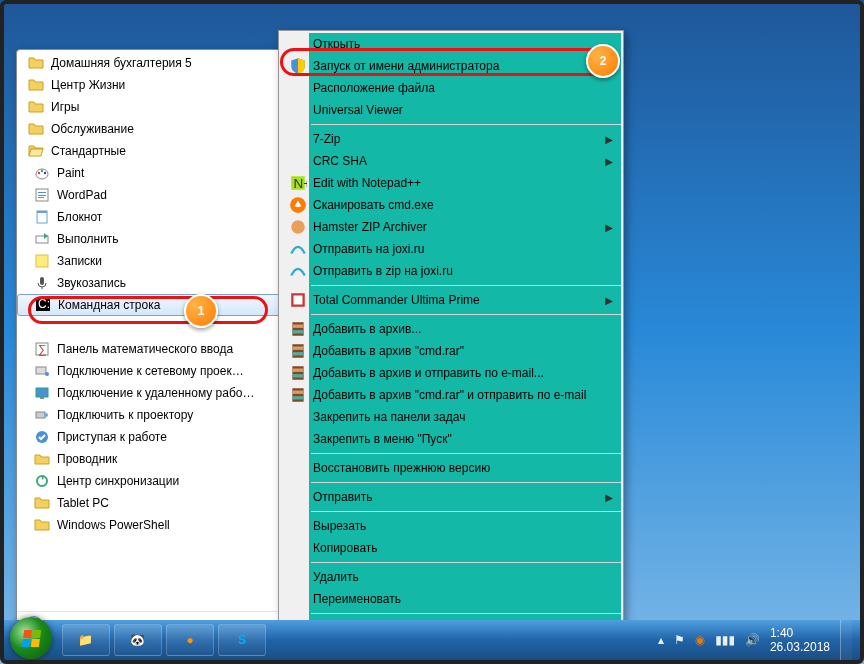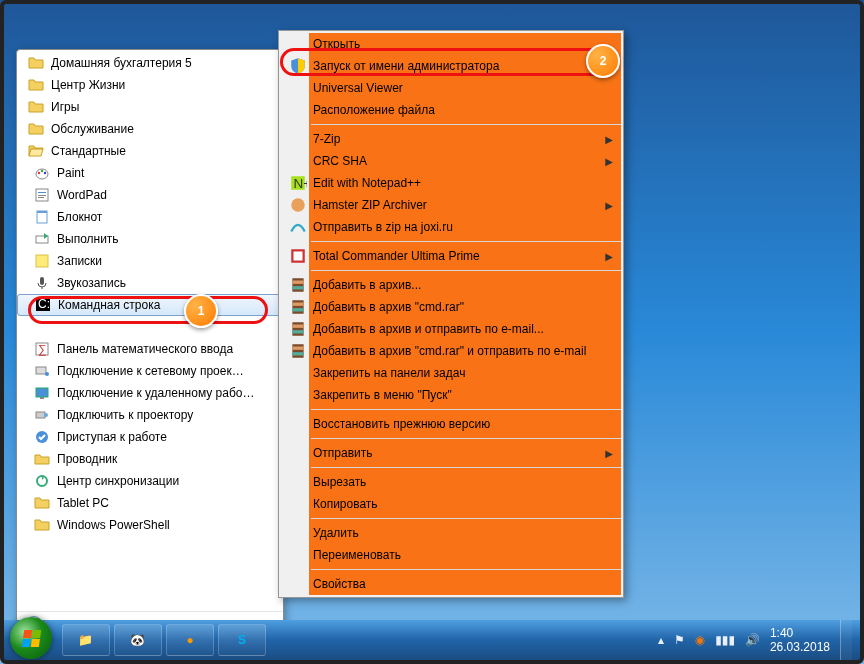--- a/index.html
+++ b/index.html
@@ -14,21 +14,21 @@
 .menu-item .icon{width:18px;height:18px;margin-right:6px;display:inline-flex;align-items:center;justify-content:center}
 .menu-item.highlighted{background:linear-gradient(#f0f6fd,#d5e8fb);border:1px solid #7da2ce;border-radius:3px}
 .folder-icon svg,.icon svg{width:16px;height:16px}
 .back-row{display:flex;align-items:center;height:26px;padding:0 8px;border-top:1px solid #e5e5e5}
 .back-arrow{width:18px;height:18px;border-radius:50%;background:radial-gradient(circle,#fff,#c0d8f0);border:1px solid #7da2ce;display:flex;align-items:center;justify-content:center;margin-right:8px}
 .search-row{padding:4px 6px;border-top:1px solid #e5e5e5}
 .search-box{width:100%;height:22px;border:1px solid #7da2ce;border-radius:2px;padding:0 4px;font-style:italic;color:#777;background:#fff;display:flex;align-items:center}
 
 
 .context-menu{position:absolute;left:278px;top:30px;width:346px;background:#f0f0f0;border:1px solid #979797;box-shadow:3px 3px 8px rgba(0,0,0,0.35);padding:2px}
-.cm-inner{border-left:28px solid #f0f0f0;background:#f97316}
+.cm-inner{border-left:28px solid #f0f0f0;background:#14b8a6}
 .cm-item{position:relative;display:flex;align-items:center;height:22px;padding:0 20px 0 6px;margin-left:-26px;cursor:default}
 .cm-item .ci{width:18px;height:18px;margin-right:6px;display:inline-flex;align-items:center;justify-content:center}
 .cm-sep{height:1px;background:#d7d7d7;margin:3px 0 3px 2px}
 .cm-arrow{position:absolute;right:8px;top:6px;font-size:10px;color:#333}
 
 
 .callout{position:absolute;width:280px;border:3px solid #e11;border-radius:16px}
 .callout.c1{left:28px;top:296px;width:240px;height:28px}
 .callout.c2{left:280px;top:48px;width:336px;height:28px}
 .bubble{position:absolute;width:34px;height:34px;border-radius:50%;background:radial-gradient(circle at 30% 30%,#ffb347,#ff7b00);border:2px solid #fff;box-shadow:0 2px 4px rgba(0,0,0,0.4);color:#fff;font-size:18px;font-weight:bold;display:flex;align-items:center;justify-content:center}
@@ -264,25 +264,25 @@
         <span class="ci">
           <svg viewBox="0 0 16 16">
             <path d="M8 1l6 2v5c0 4-3 6-6 7-3-1-6-3-6-7V3z" fill="#4a90d9"></path>
             <path d="M8 1l6 2v5c0 4-3 6-6 7V1z" fill="#ffcc00"></path>
           </svg>
         </span>
         <span>Запуск от имени администратора</span>
       </div>
       <div class="cm-item">
         <span class="ci"></span>
+        <span>Расположение файла</span>
+      </div>
+      <div class="cm-item">
+        <span class="ci"></span>
         <span>Universal Viewer</span>
-      </div>
-      <div class="cm-item">
-        <span class="ci"></span>
-        <span>Расположение файла</span>
       </div>
       <div class="cm-sep"></div>
       <div class="cm-item">
         <span class="ci"></span>
         <span>7-Zip</span>
         <span class="cm-arrow">▶</span>
       </div>
       <div class="cm-item">
         <span class="ci"></span>
         <span>CRC SHA</span>
@@ -293,25 +293,42 @@
           <svg viewBox="0 0 16 16">
             <rect x="2" y="2" width="12" height="12" fill="#a5e01b"></rect>
             <text x="4" y="12" font-size="9" fill="#333">N+</text>
           </svg>
         </span>
         <span>Edit with Notepad++</span>
       </div>
       <div class="cm-item">
         <span class="ci">
           <svg viewBox="0 0 16 16">
+            <circle cx="8" cy="8" r="7" fill="#ff7b00"></circle>
+            <path d="M5 9l3-5 3 5-3 1z" fill="#fff"></path>
+          </svg>
+        </span>
+        <span>Сканировать cmd.exe</span>
+      </div>
+      <div class="cm-item">
+        <span class="ci">
+          <svg viewBox="0 0 16 16">
             <circle cx="8" cy="8" r="6" fill="#e8a05a"></circle>
           </svg>
         </span>
         <span>Hamster ZIP Archiver</span>
         <span class="cm-arrow">▶</span>
+      </div>
+      <div class="cm-item">
+        <span class="ci">
+          <svg viewBox="0 0 16 16">
+            <path d="M2 12c4-8 8-8 12 0" stroke="#3ac" fill="none" stroke-width="2"></path>
+          </svg>
+        </span>
+        <span>Отправить на joxi.ru</span>
       </div>
       <div class="cm-item">
         <span class="ci">
           <svg viewBox="0 0 16 16">
             <path d="M2 12c4-8 8-8 12 0" stroke="#3ac" fill="none" stroke-width="2"></path>
           </svg>
         </span>
         <span>Отправить в zip на joxi.ru</span>
       </div>
       <div class="cm-sep"></div>

